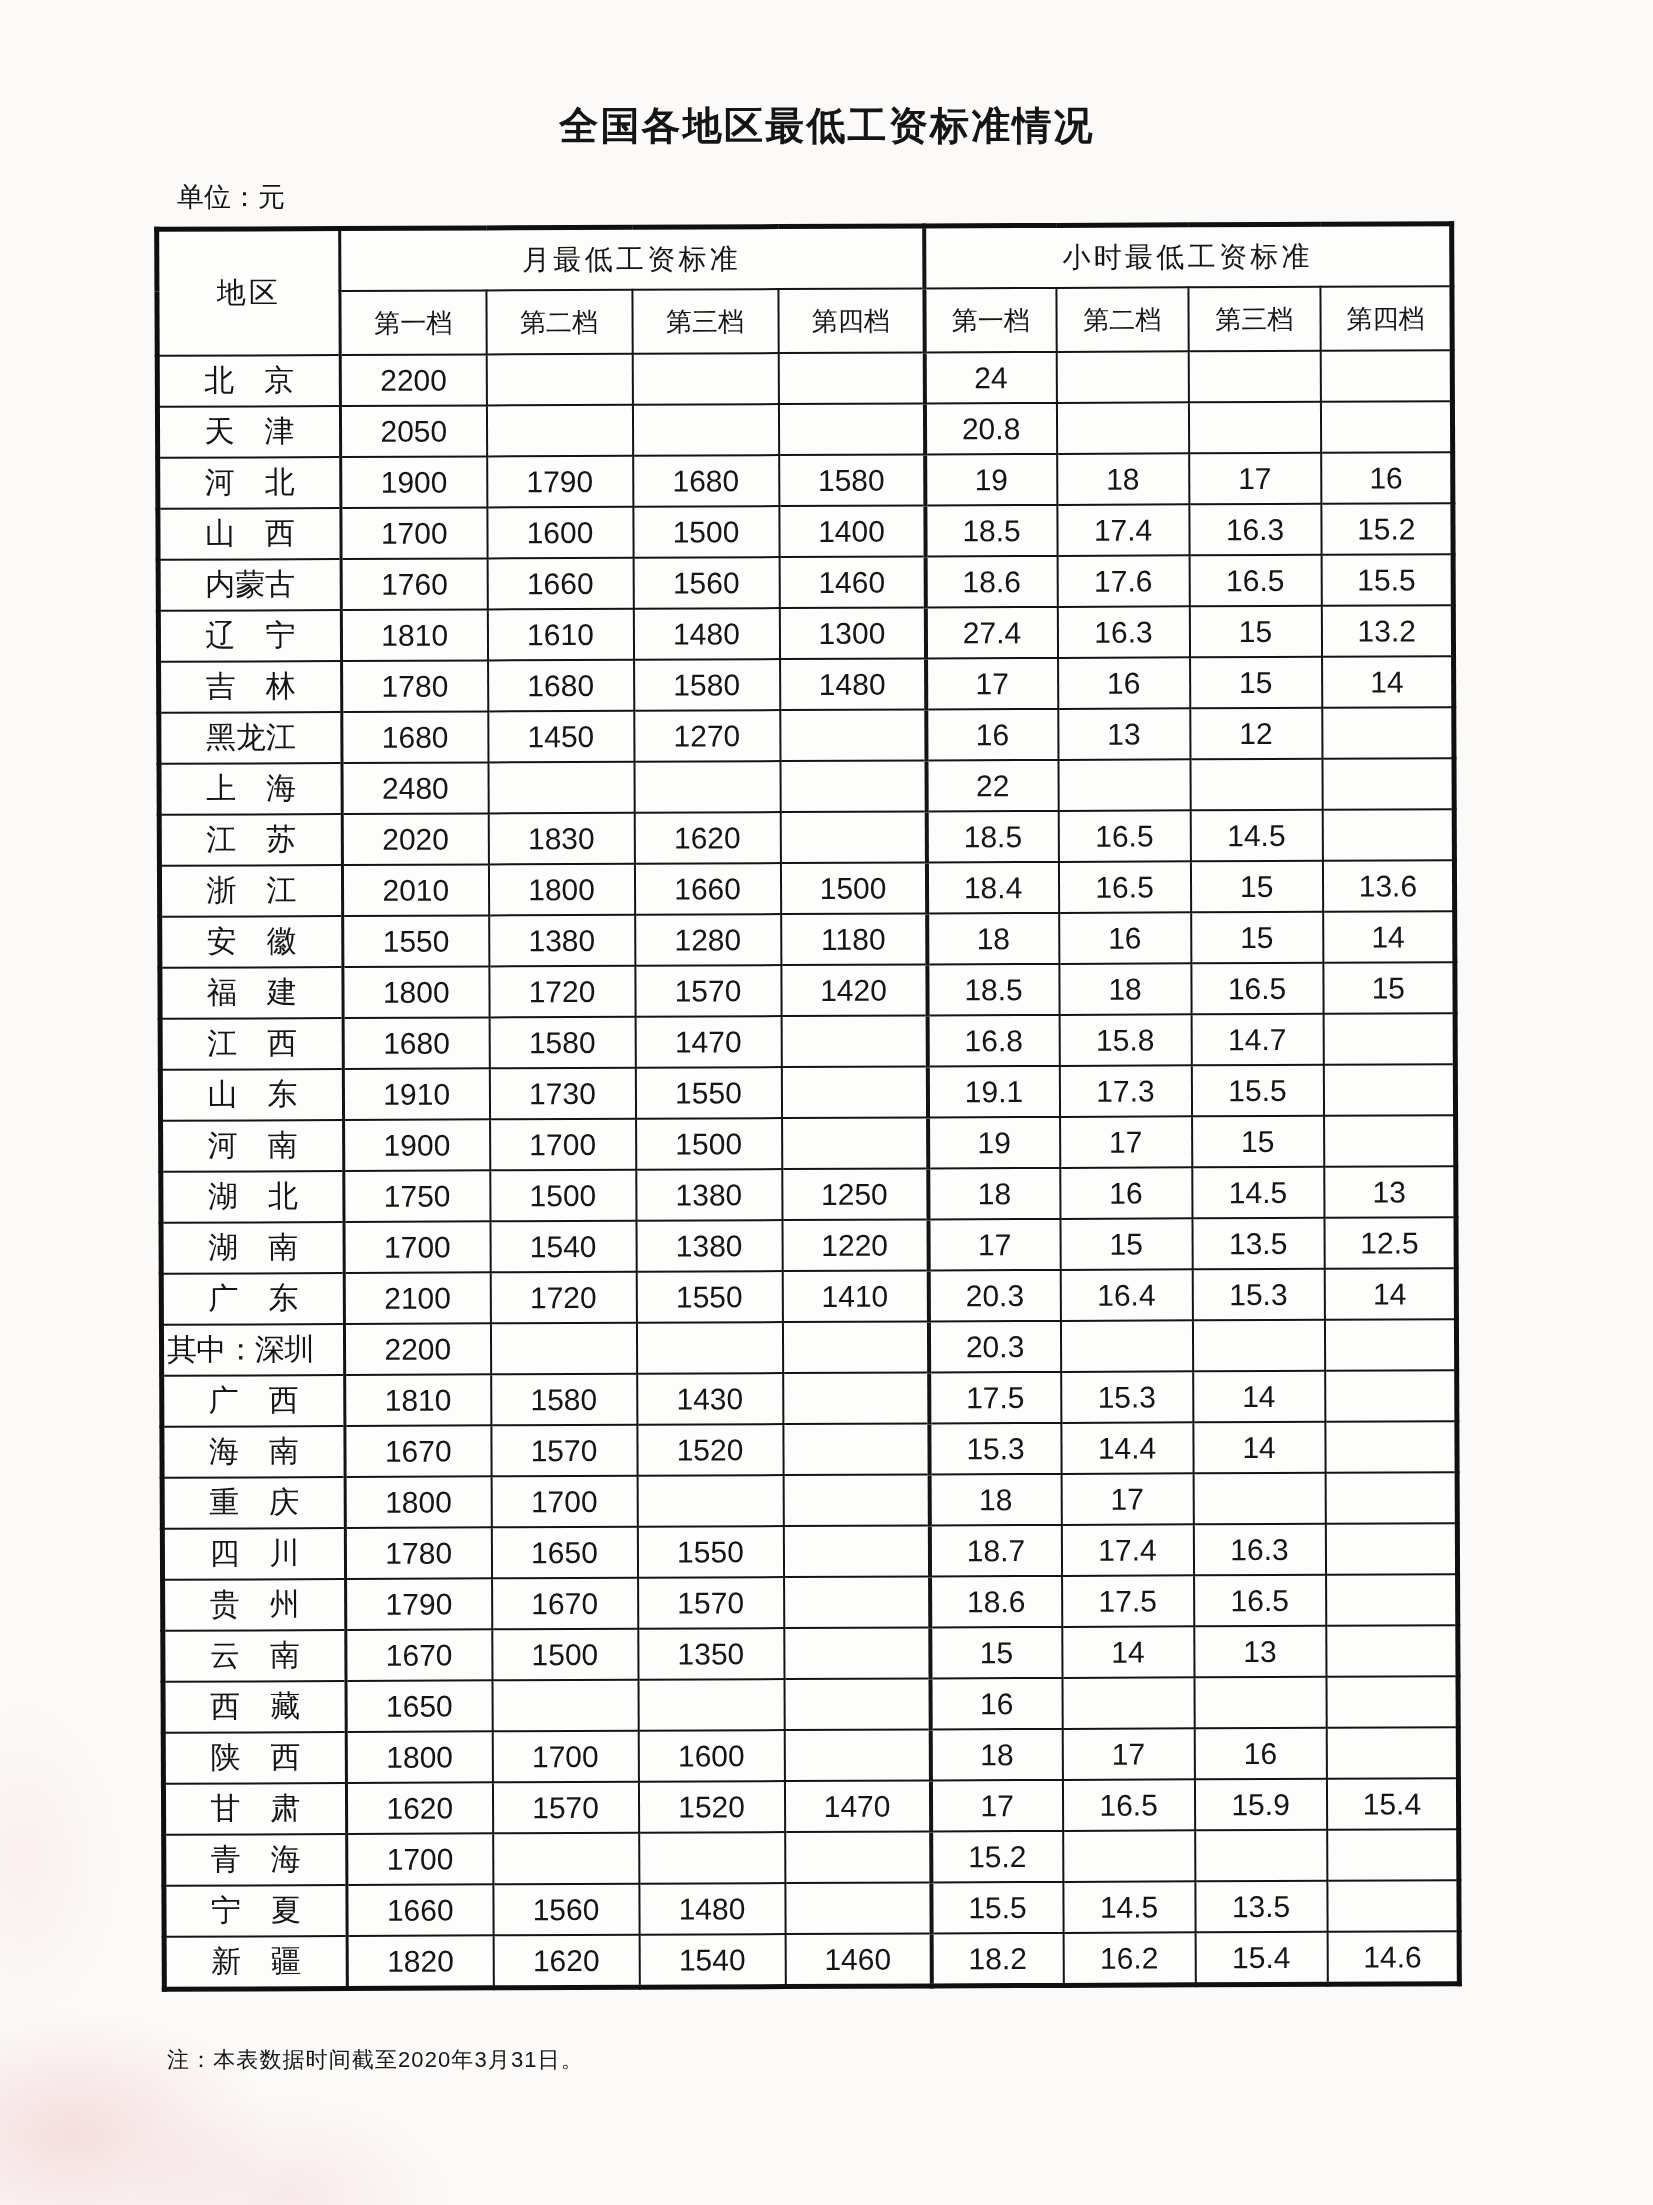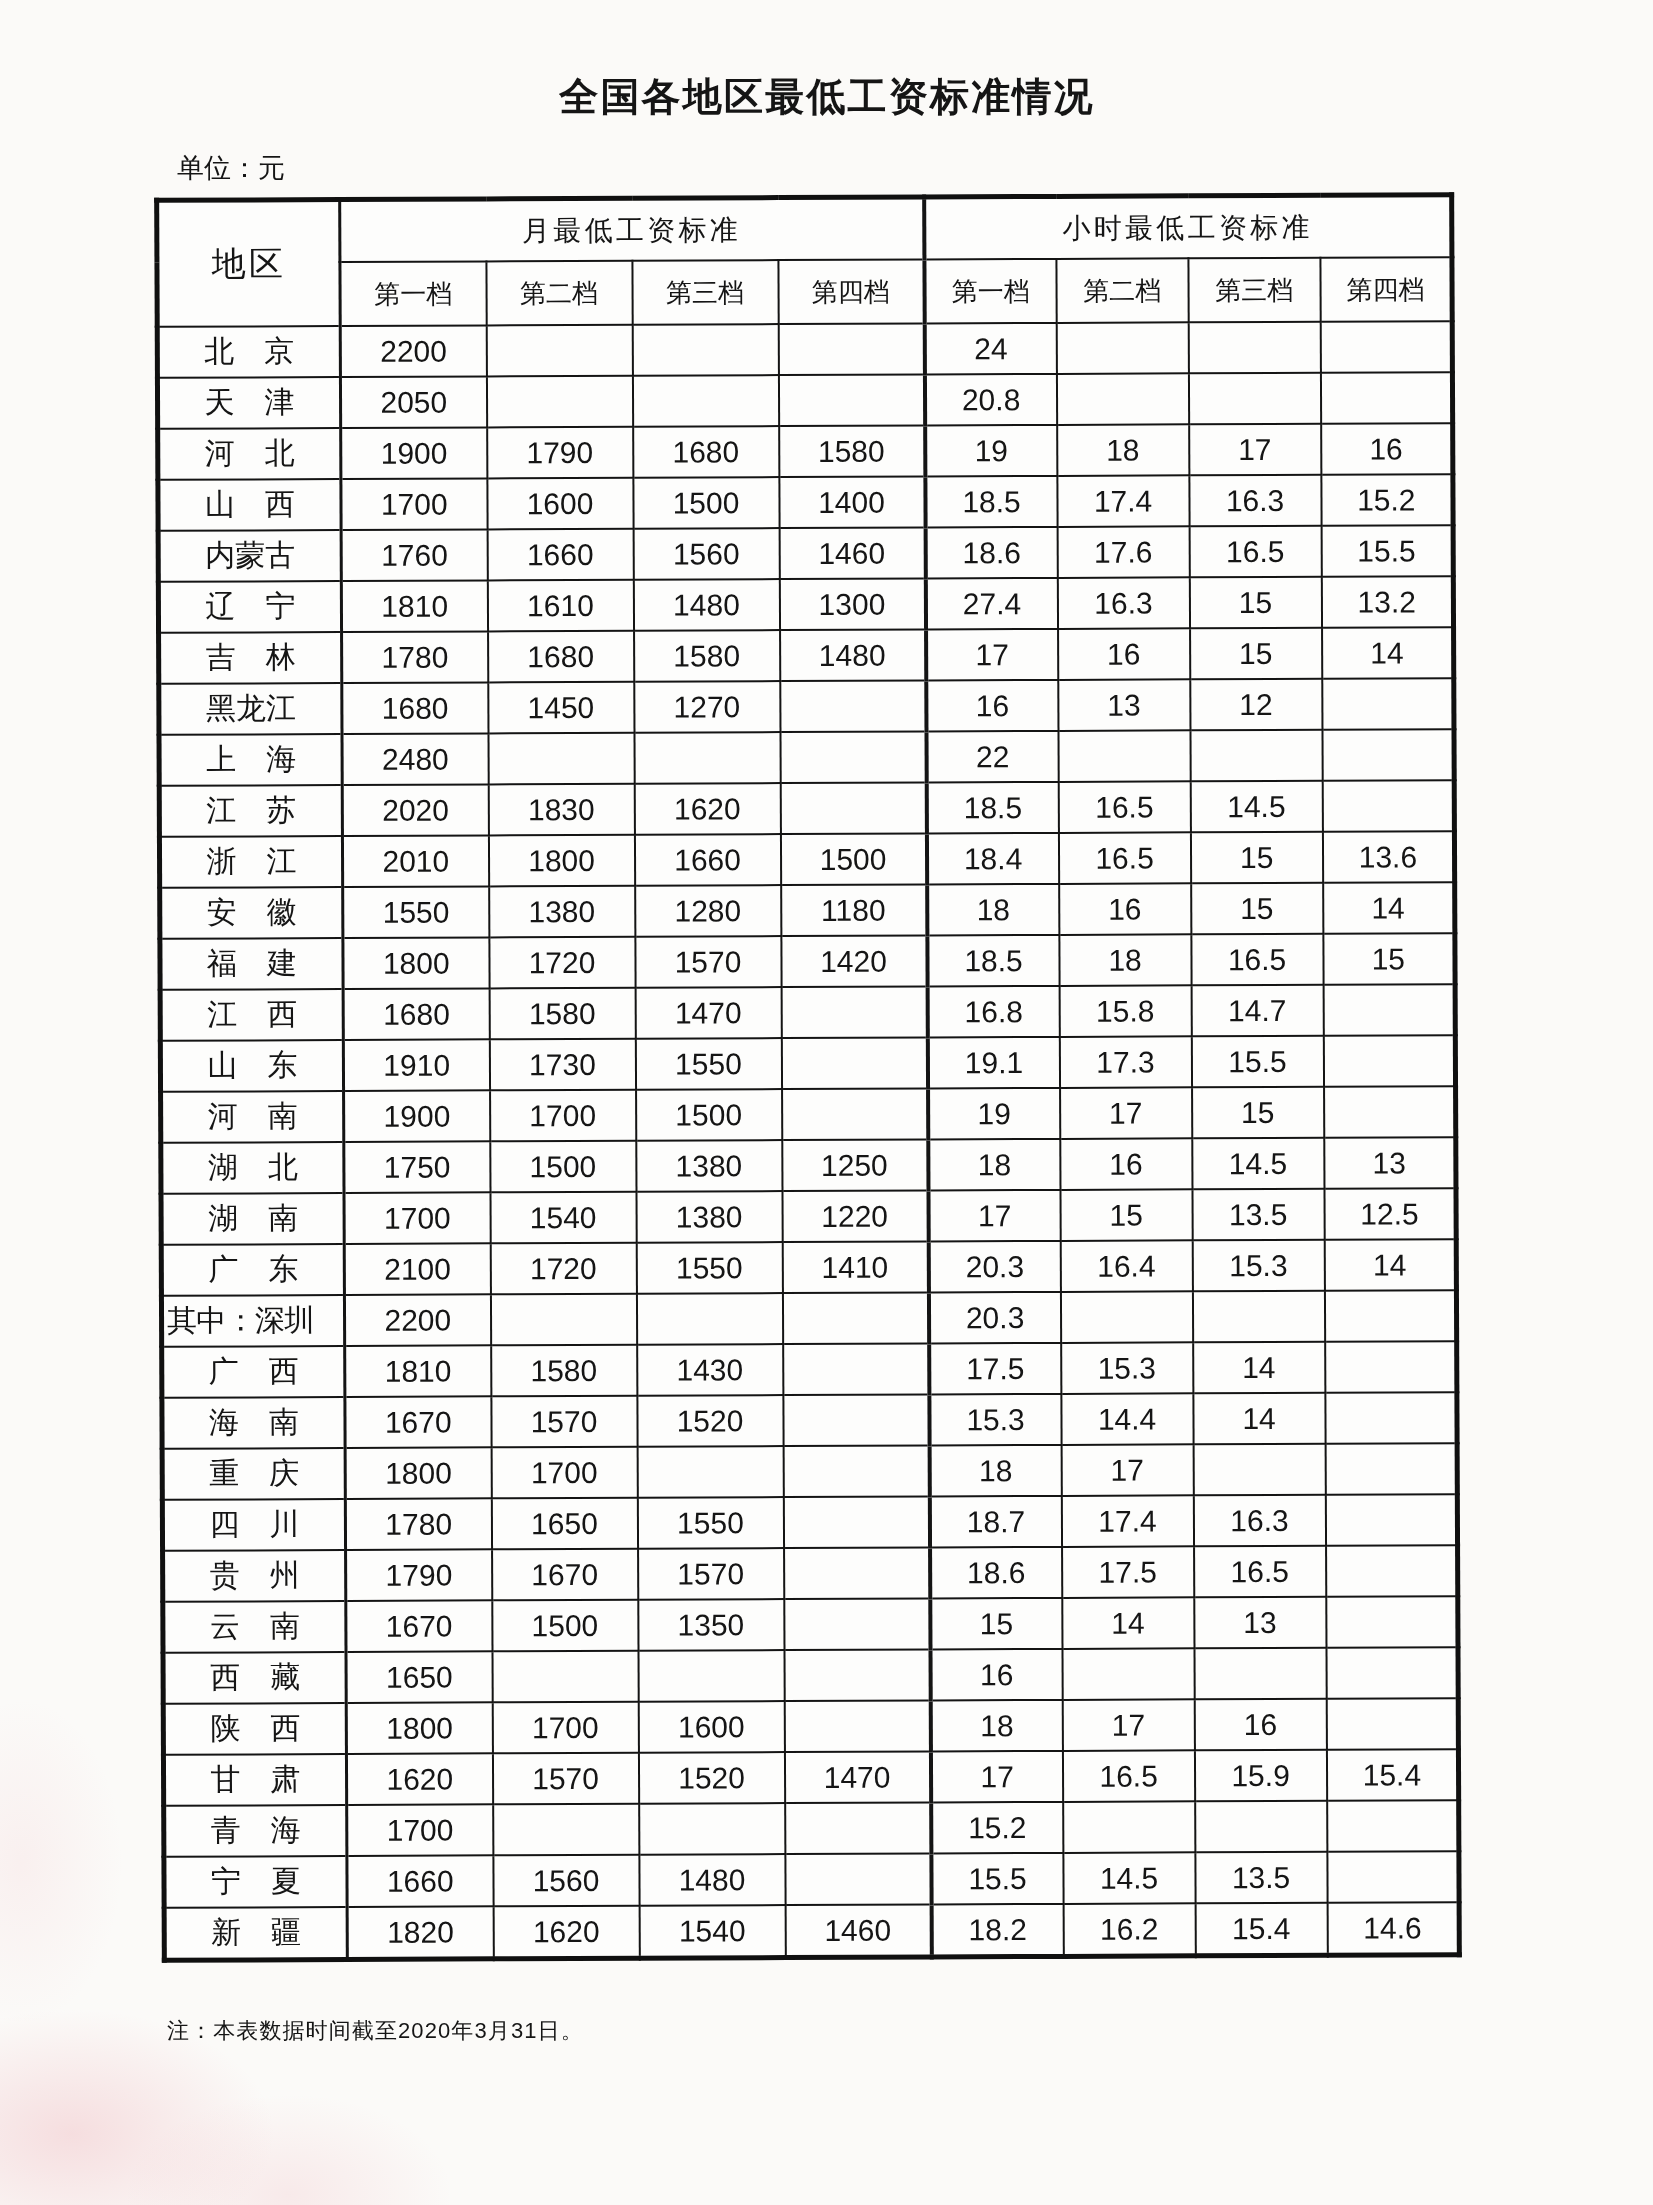--- a/index.html
+++ b/index.html
@@ -11,21 +11,21 @@
     color: #151515;
     background-color: #fbfaf8;
     background-image:
       radial-gradient(ellipse 289px 178px at 72px 2134px, rgba(231,148,158,0.28), rgba(231,148,158,0) 70%),
       radial-gradient(ellipse 233px 144px at 289px 2195px, rgba(231,148,158,0.16), rgba(231,148,158,0) 70%),
       radial-gradient(ellipse 144px 233px at 22px 1862px, rgba(231,148,158,0.10), rgba(231,148,158,0) 70%);
     background-repeat: no-repeat;
   }
   .title {
     margin: 0;
-    padding-top: 70px;
+    padding-top: 99px;
     text-align: center;
     font-size: 39px;
     font-weight: 700;
     letter-spacing: 2.2px;
   }
   .unit {
     margin: 25.6px 0 9px 177px;
     font-size: 27px;
   }
   .table-wrap {
@@ -42,21 +42,21 @@
   }
   th, td {
     border: 2.2px solid #141414;
     padding: 0;
     text-align: center;
     vertical-align: middle;
     overflow: hidden;
     font-weight: 400;
   }
   .group-h { height: 59px; font-size: 28px; letter-spacing: 3.3px; }
-  .region-h { font-size: 34px; letter-spacing: 3.3px; border-right-width: 3.9px; }
+  .region-h { font-size: 29px; letter-spacing: 3.3px; border-right-width: 3.9px; }
   .tier-h  { height: 62px; font-size: 26px; border-radius: 15px; }
   tbody td { height: 49px; font-size: 30px; }
   .region-cell { border-right-width: 3.9px; }
   .region-name { display: inline-block; white-space: pre; }
   .region-cell.sub { text-align: left; }
   .region-cell.sub .region-name { font-size: 30px; letter-spacing: -0.6px; padding-left: 2.8px; }
   .group-sep { border-left-width: 4.4px; }
   .note {
     margin: 56px 0 0 167px;
     font-size: 22px;

